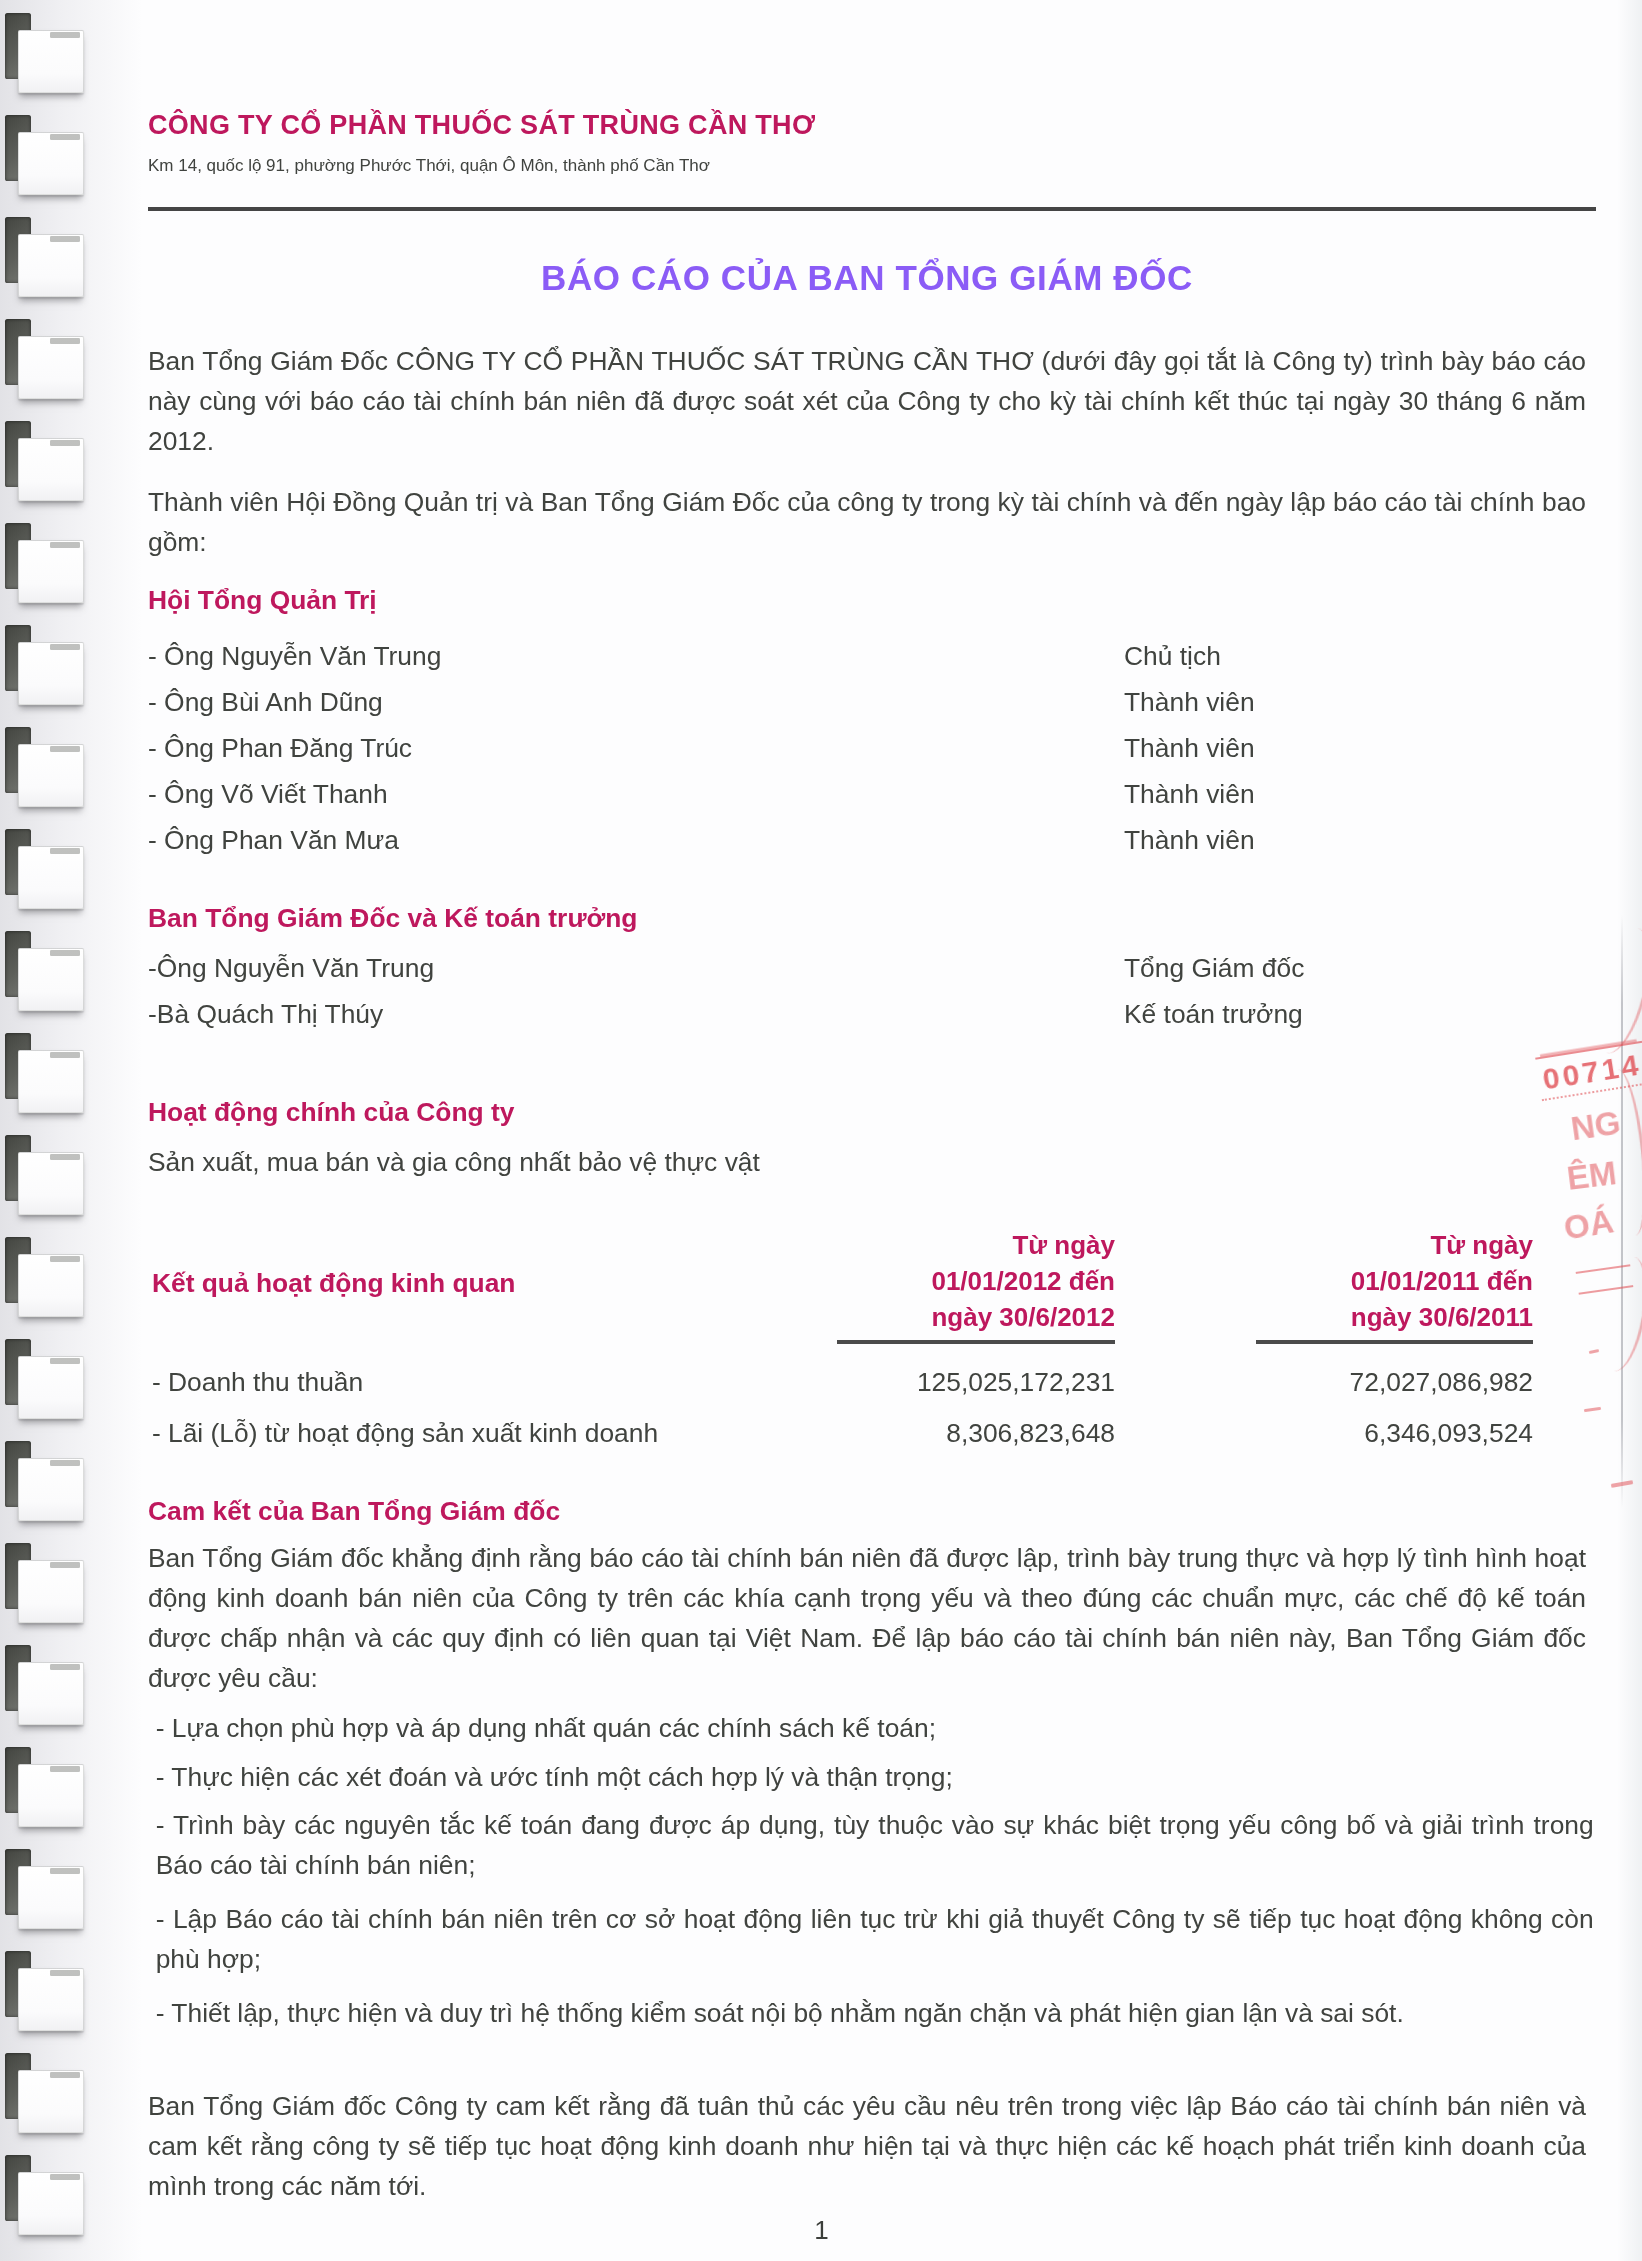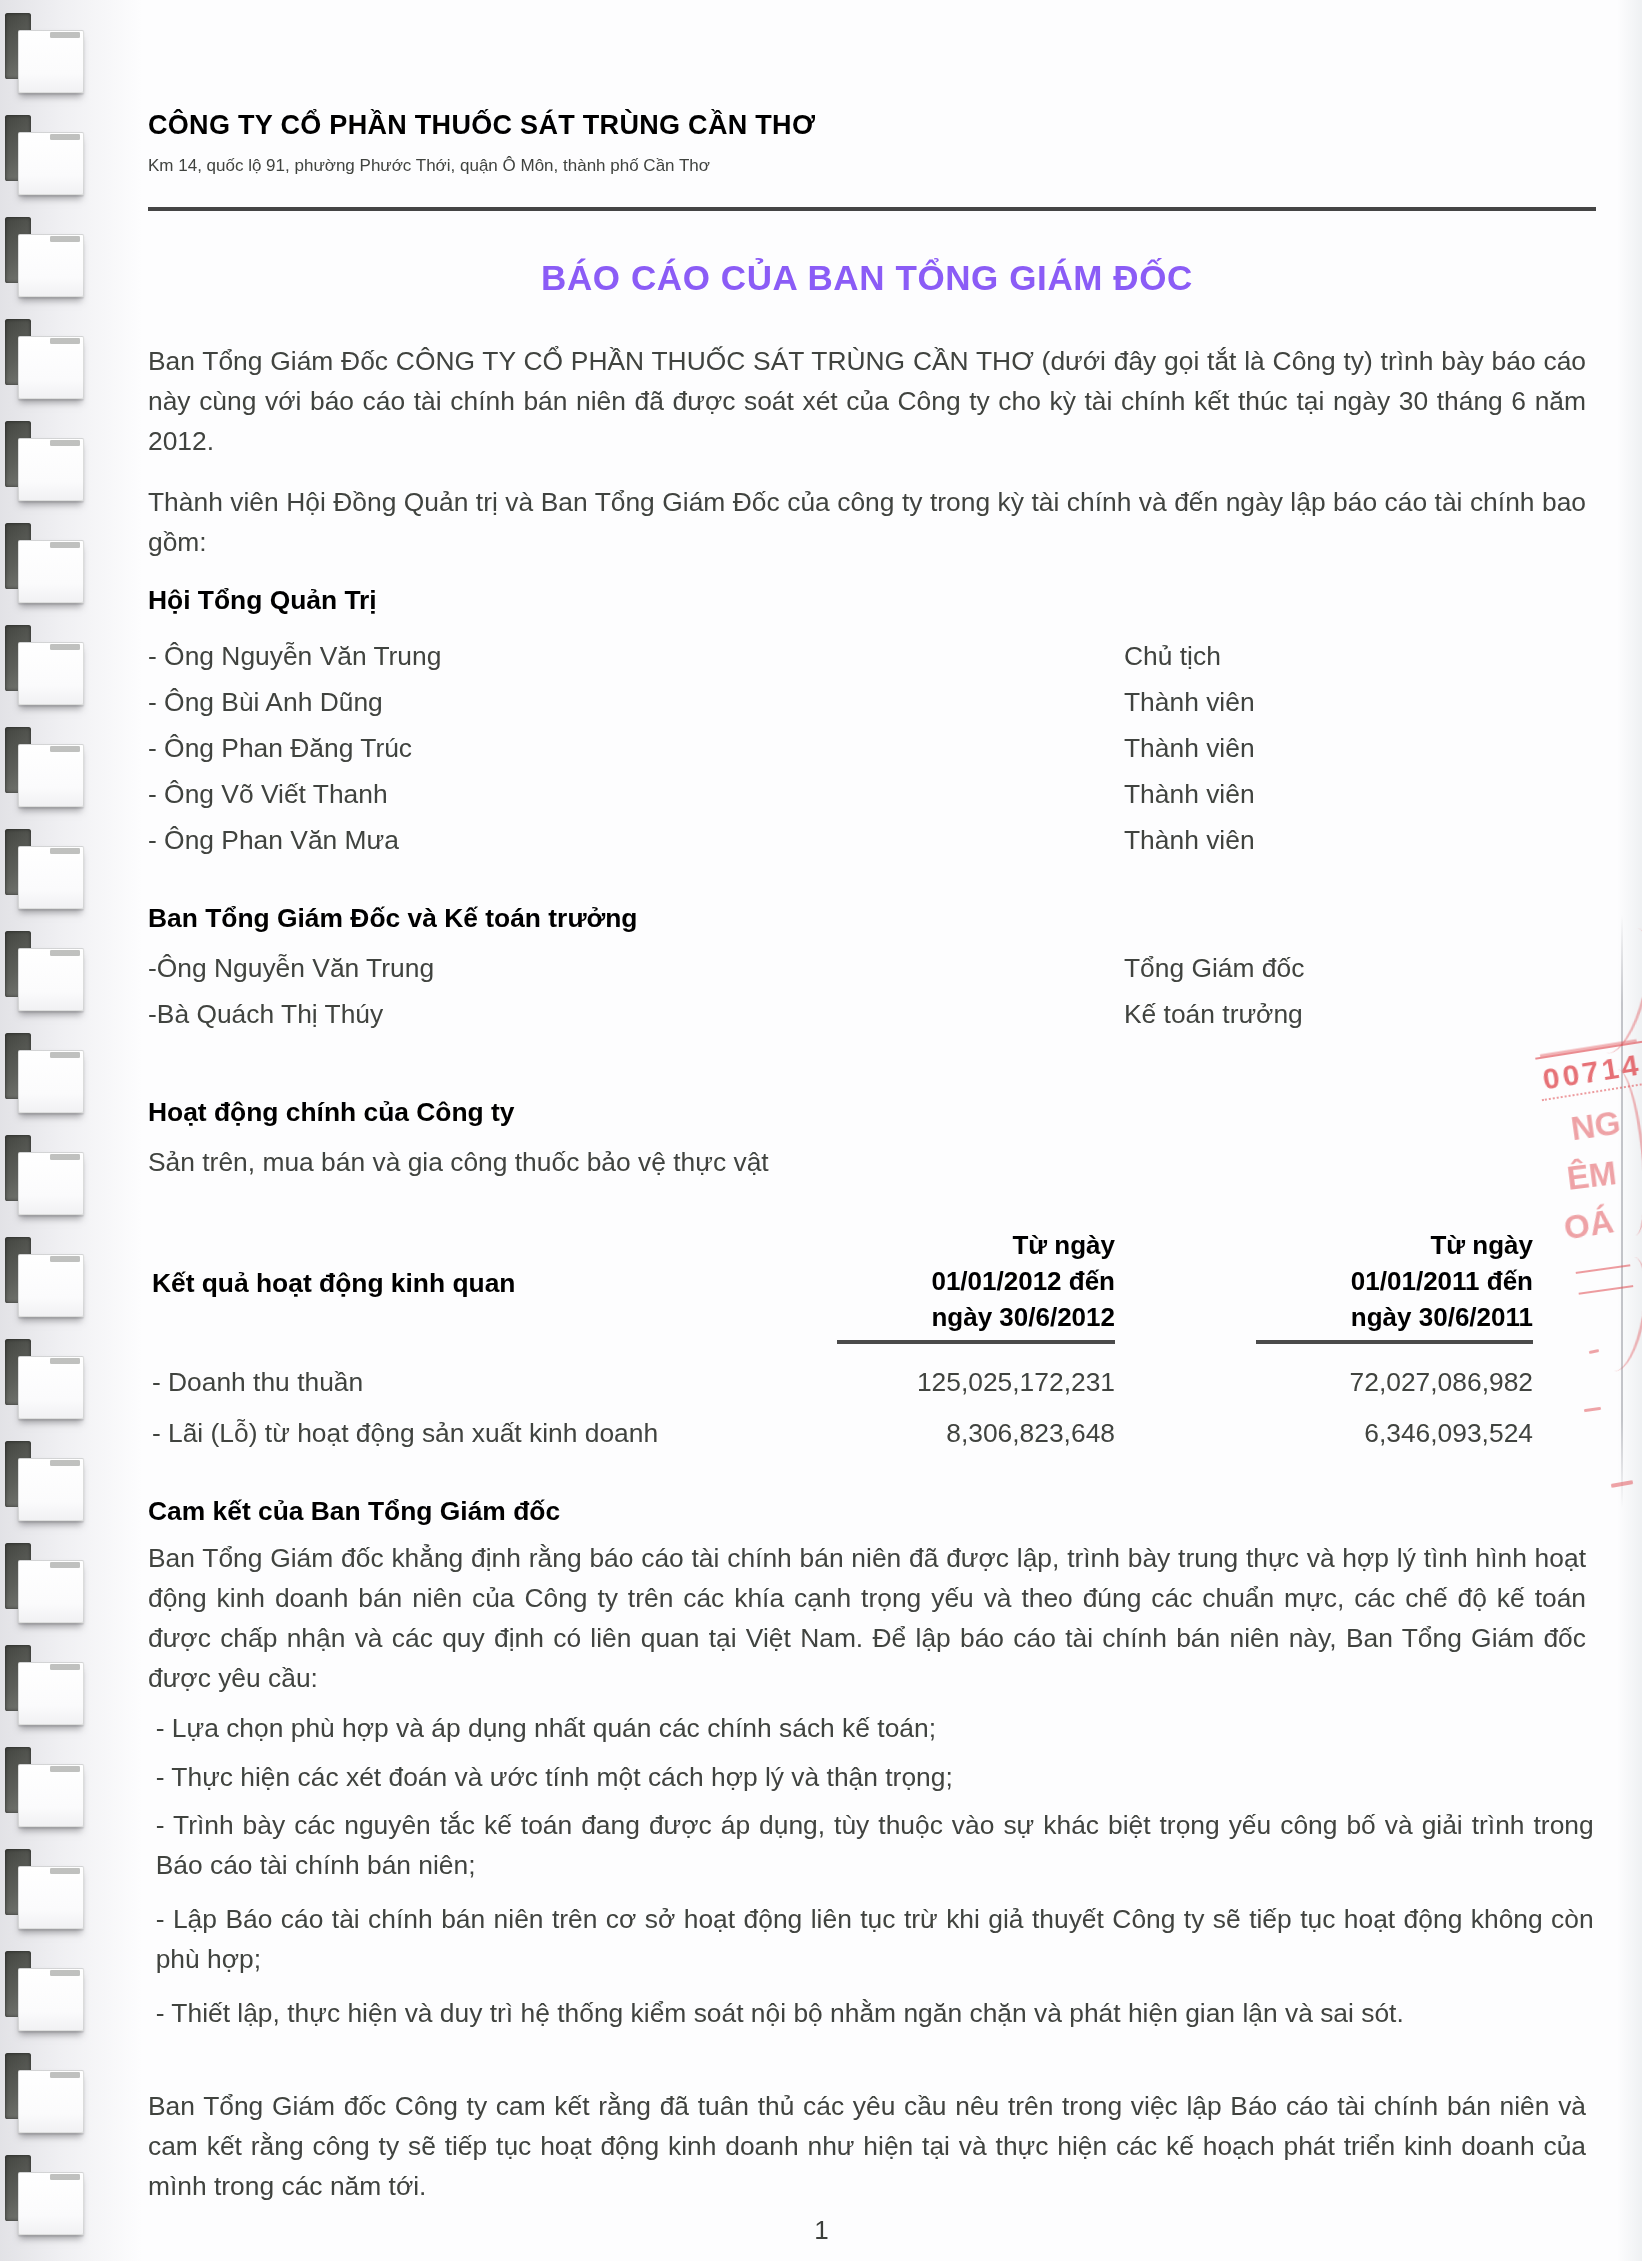--- a/index.html
+++ b/index.html
@@ -25,21 +25,21 @@
   .bind-tooth{position:absolute;left:18px;top:26px;width:64px;height:61px;border-radius:1.9px;
     background:linear-gradient(to bottom,#ffffff 0%,#fbfbfc 70%,#f1f1f3 100%);
     border:0.6px solid rgba(120,122,118,.25);
     box-shadow:0 5.8px 6.4px -1.9px rgba(95,96,100,.5),0 1.3px 1.3px rgba(120,120,125,.25);}
   .bind-tooth::before{content:"";position:absolute;right:2.6px;top:1.3px;width:30px;height:5.8px;
     background:rgba(75,77,73,.35);border-radius:1.3px;filter:blur(0.6px);}
   
   .abs{position:absolute;}
   .content-x{left:148px;width:1438px;}
   .body-text{font-size:26.4px;line-height:40px;text-align:justify;}
-  .bold{font-weight:bold;color:#000000;}
+  .bold{font-weight:bold;color:#be185d;}
   .company{font-size:27px;letter-spacing:0.3px;}
   .address{font-size:17px;}
   .rule{height:3.9px;background:#454545;}
   .doc-title{font-size:35px;letter-spacing:0.6px;text-align:center;color:#8b5cf6;}
   .section-h{font-size:26.4px;}
   .roster-row{position:relative;height:46px;font-size:26.4px;}
   .roster-role{position:absolute;left:976px;top:0;}
   
   .tbl-label{font-size:26.4px;}
   .th-cell{position:absolute;top:0;height:113px;text-align:right;font-size:26px;line-height:36px;
@@ -212,21 +212,21 @@
       <span>-Ông Nguyễn Văn Trung</span>
       <span class="roster-role">Tổng Giám đốc</span>
     </div>
     <div class="roster-row">
       <span>-Bà Quách Thị Thúy</span>
       <span class="roster-role">Kế toán trưởng</span>
     </div>
   </div>
 
   <div class="abs content-x section-h bold" style="top:1097px;">Hoạt động chính của Công ty</div>
-  <div class="abs content-x body-text" style="top:1142px;">Sản trên, mua bán và gia công thuốc bảo vệ thực vật</div>
+  <div class="abs content-x body-text" style="top:1142px;">Sản xuất, mua bán và gia công nhất bảo vệ thực vật</div>
 
   <div class="abs content-x" style="top:1227px;height:245px;">
     <div class="abs tbl-label bold" style="left:3.9px;top:41px;">Kết quả hoạt động kinh quan</div>
     <div class="th-cell bold" style="left:689px;width:278px;">
       <div>Từ ngày</div>
       <div>01/01/2012 đến</div>
       <div>ngày 30/6/2012</div>
     </div>
     <div class="th-cell bold" style="left:1108px;width:277px;">
       <div>Từ ngày</div>

